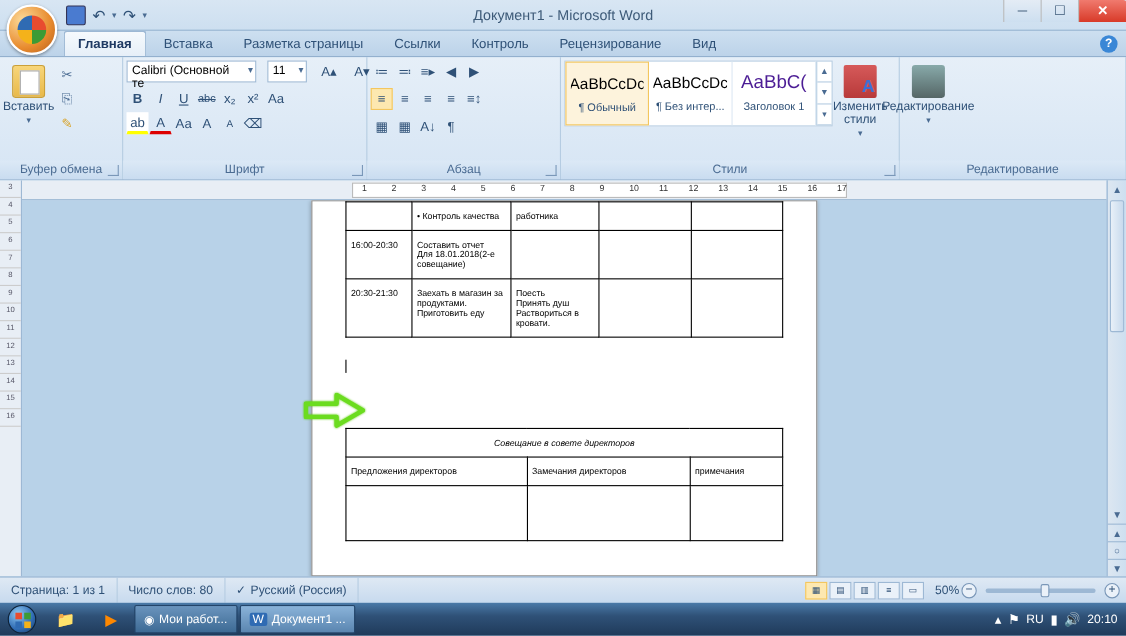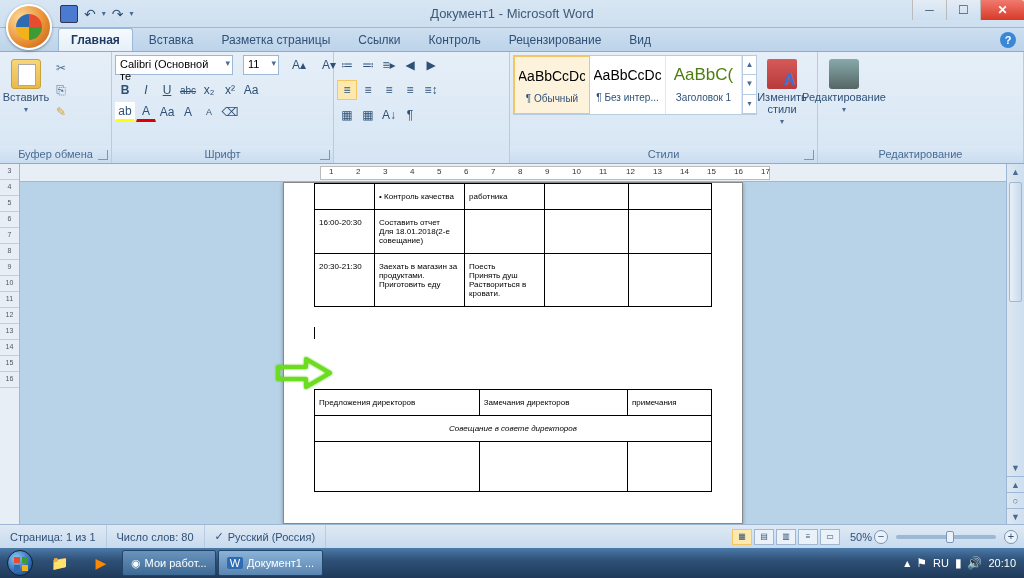--- a/index.html
+++ b/index.html
@@ -212,35 +212,36 @@
         <div class="fbtn">≡</div>
         <div class="fbtn">≡↕</div>
       </div>
       <div class="para-btns">
         <div class="fbtn">▦</div>
         <div class="fbtn">▦</div>
         <div class="fbtn">A↓</div>
         <div class="fbtn">¶</div>
       </div>
     </div>
+    <div class="group-label"><span>Абзац</span><span class="launcher"></span></div>
   </div>
 
   <div class="group" style="width:308px">
     <div class="group-body">
       <div class="style-gallery">
         <div class="style-item sel">
           <div class="style-preview">AaBbCcDc</div>
           <div class="style-name">¶ Обычный</div>
         </div>
         <div class="style-item">
           <div class="style-preview">AaBbCcDc</div>
           <div class="style-name">¶ Без интер...</div>
         </div>
         <div class="style-item">
-          <div class="style-preview" style="color:#4d7c0f;font-size:17px">AaBbC(</div>
+          <div class="style-preview" style="color:#4c1d95;font-size:17px">AaBbC(</div>
           <div class="style-name">Заголовок 1</div>
         </div>
         <div class="gallery-scroll">
           <div>▲</div>
           <div>▼</div>
           <div>▾</div>
         </div>
       </div>
       <div class="big-btn">
         <div class="icon change-styles-icon"></div>
@@ -334,27 +335,27 @@
                 <td style="width: 80px;">Поесть<br>Принять душ<br>Раствориться в кровати.</td>
                 <td></td>
                 <td></td>
               </tr>
             </tbody>
         </table>
         <div class="cursor-para"></div>
         <div style="height:30px"></div>
         <table class="doc-table">
           <tbody>
-              <tr id="table2-headers">
+              <tr>
+                <td colspan="3" class="table2-title">Совещание в совете директоров</td>
+              </tr>
+          <tr id="table2-headers">
                 <td>Предложения директоров</td>
                 <td>Замечания директоров</td>
                 <td>примечания</td>
-              </tr>
-          <tr>
-                <td colspan="3" class="table2-title">Совещание в совете директоров</td>
               </tr>
           <tr>
                 <td style="height:50px"></td>
                 <td></td>
                 <td></td>
               </tr>
         </tbody>
           </table>
       </div>
     </div>

